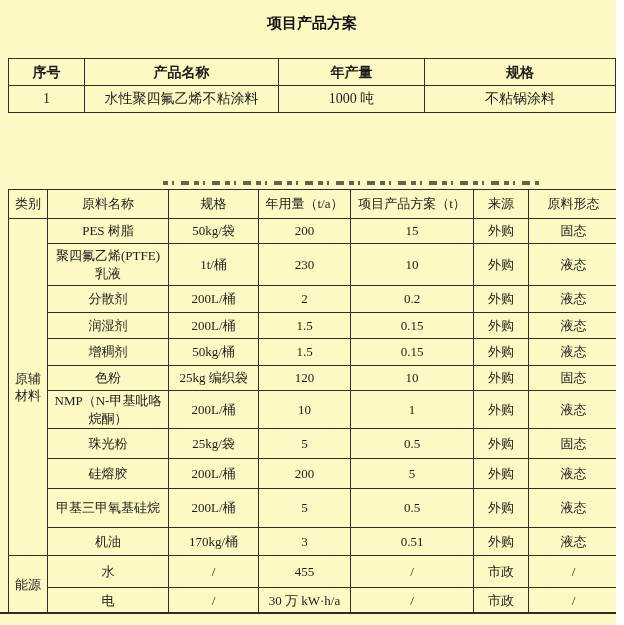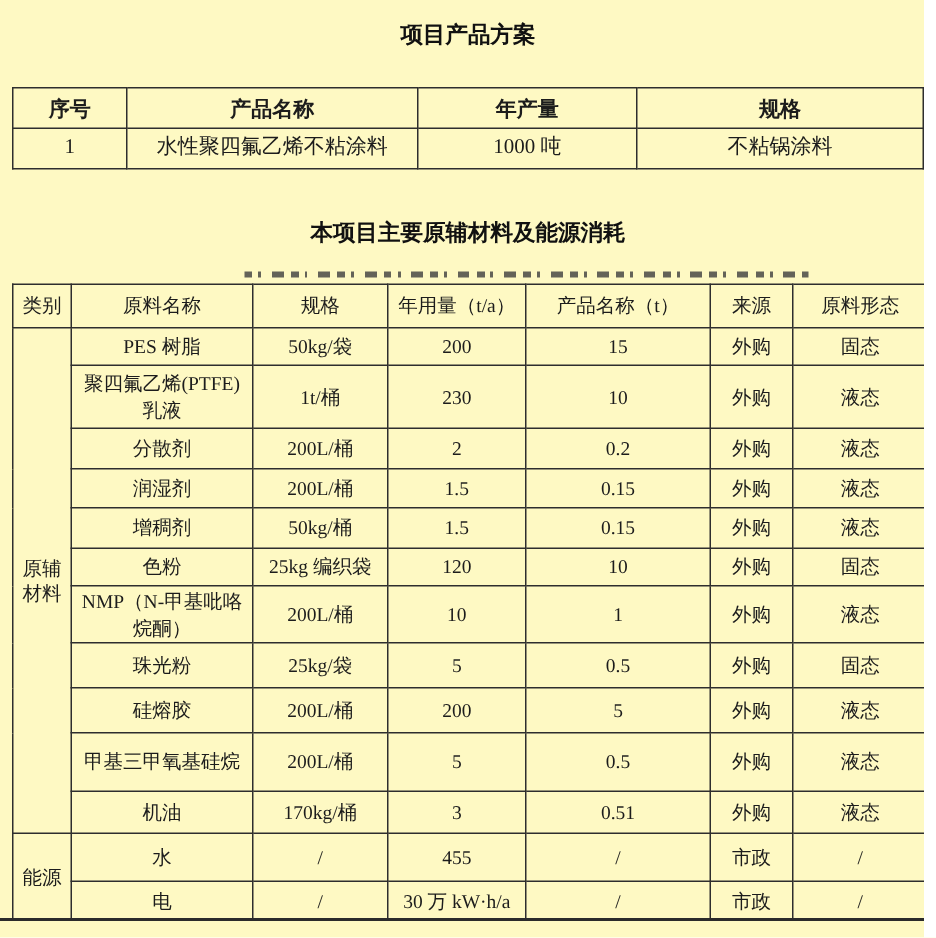--- a/index.html
+++ b/index.html
@@ -80,41 +80,40 @@
     <tbody>
         <tr style="height: 27px;">
           <td>1</td>
           <td>水性聚四氟乙烯不粘涂料</td>
           <td>1000 吨</td>
           <td>不粘锅涂料</td>
         </tr>
       </tbody>
   </table>
 
-  <h2 class="doc-title" id="title-materials">本项目主要原辅材料及能源消耗</h2>
 
   <div class="clipped-fragments"></div>
 
   <table id="materials-table">
     <colgroup>
       <col style="width:39px">
         <col style="width:121px">
         <col style="width:90px">
       <col style="width:92px">
         <col style="width:123px">
         <col style="width:55px">
       <col style="width:90px">
     </colgroup>
     <thead>
         <tr style="height: 29px;">
           <th>类别</th>
           <th>原料名称</th>
           <th>规格</th>
           <th>年用量（t/a）</th>
-          <th>产品名称（t）</th>
+          <th>项目产品方案（t）</th>
           <th>来源</th>
           <th>原料形态</th>
         </tr>
       </thead>
     <tbody>
         <tr style="height: 25px;">
           <td rowspan="11">原辅材料</td>
           <td>PES 树脂</td>
           <td>50kg/袋</td>
           <td>200</td>

